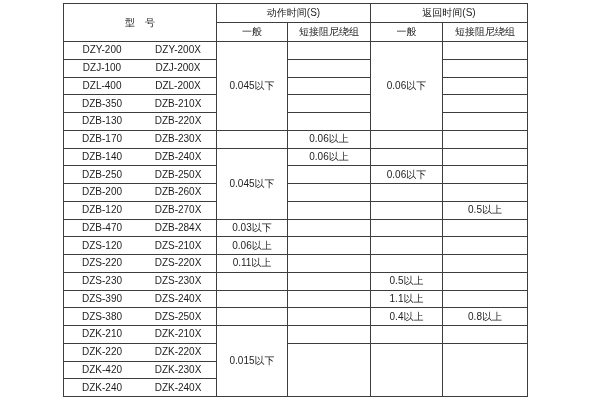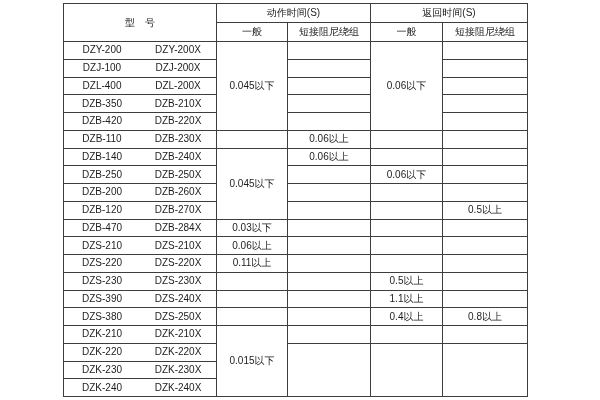--- a/index.html
+++ b/index.html
@@ -114,31 +114,31 @@
               <span>DZB-350</span>
               <span>DZB-210X</span>
             </div>
           </td>
           <td></td>
           <td></td>
         </tr>
         <tr>
           <td class="model-cell">
             <div class="pair">
-              <span>DZB-420</span>
+              <span>DZB-130</span>
               <span>DZB-220X</span>
             </div>
           </td>
           <td></td>
           <td></td>
         </tr>
         <tr>
           <td class="model-cell">
             <div class="pair">
-              <span>DZB-110</span>
+              <span>DZB-170</span>
               <span>DZB-230X</span>
             </div>
           </td>
           <td></td>
           <td>0.06以上</td>
           <td></td>
           <td></td>
         </tr>
         <tr>
           <td class="model-cell">
@@ -193,21 +193,21 @@
             </div>
           </td>
           <td>0.03以下</td>
           <td></td>
           <td></td>
           <td></td>
         </tr>
         <tr>
           <td class="model-cell">
             <div class="pair">
-              <span>DZS-210</span>
+              <span>DZS-120</span>
               <span>DZS-210X</span>
             </div>
           </td>
           <td>0.06以上</td>
           <td></td>
           <td></td>
           <td></td>
         </tr>
         <tr>
           <td class="model-cell">
@@ -276,21 +276,21 @@
               <span>DZK-220X</span>
             </div>
           </td>
           <td rowspan="3"></td>
           <td rowspan="3"></td>
           <td rowspan="3"></td>
         </tr>
         <tr>
           <td class="model-cell">
             <div class="pair">
-              <span>DZK-230</span>
+              <span>DZK-420</span>
               <span>DZK-230X</span>
             </div>
           </td>
         </tr>
         <tr>
           <td class="model-cell">
             <div class="pair">
               <span>DZK-240</span>
               <span>DZK-240X</span>
             </div>

